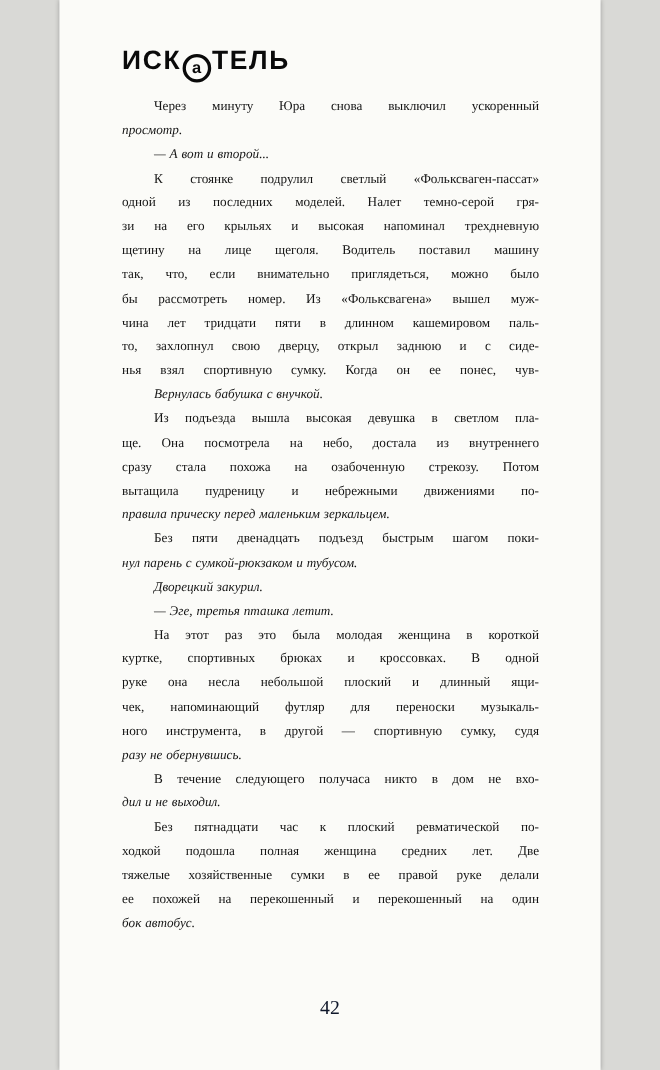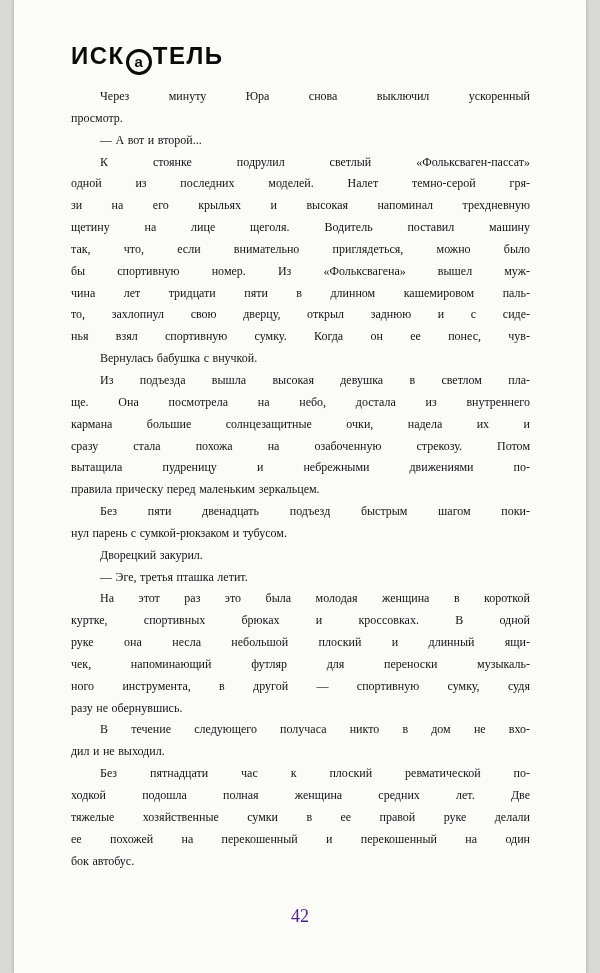--- a/index.html
+++ b/index.html
@@ -2,21 +2,21 @@
 <html lang="ru"><head>
 <meta charset="utf-8">
 <style>
   html, body {
     margin: 0;
     padding: 0;
     background: #d9d9d6;
   }
   .page {
     position: relative;
-    width: 572px;
+    width: 492px;
     height: 973px;
     margin: 0 auto;
     background: #fbfbf8;
     color: #141414;
     font-family: "Liberation Serif", "DejaVu Serif", serif;
     overflow: hidden;
     box-shadow: 0 0 4px rgba(0,0,0,.25);
   }
   .logo {
     position: absolute;
@@ -54,32 +54,33 @@
   }
   .paragraph { margin: 0; padding: 0; }
   .line {
     text-align: justify;
     text-align-last: justify;
     word-spacing: 0.5px;
   }
   .line.last {
     text-align: right;
     text-align-last: left;
+    font-style: italic;
   }
   .line.first {
     text-indent: 29px;
   }
   .page-number {
     position: absolute;
     bottom: 46px;
     left: 0;
     right: 0;
     text-align: center;
     font-size: 18px;
-    color: #4c1d95;
+    color: #0f172a;
   }
 </style>
 </head>
 <body>
 
 <div class="page">
 
   <div class="logo">
     <span>ИСК</span><span class="circle-a">а</span><span>ТЕЛЬ</span>
   </div>
@@ -91,32 +92,31 @@
       </div>
       <div class="paragraph">
         <div class="line first last">— А вот и второй...</div>
       </div>
       <div class="paragraph">
         <div class="line first">К стоянке подрулил светлый «Фольксваген-пассат»</div>
         <div class="line">одной из последних моделей. Налет темно-серой гря-</div>
         <div class="line">зи на его крыльях и высокая напоминал трехдневную</div>
         <div class="line">щетину на лице щеголя. Водитель поставил машину</div>
         <div class="line">так, что, если внимательно приглядеться, можно было</div>
-        <div class="line">бы спортивную номер. Из «Фольксвагена» вышел муж-</div>
+        <div class="line">бы рассмотреть номер. Из «Фольксвагена» вышел муж-</div>
         <div class="line">чина лет тридцати пяти в длинном кашемировом паль-</div>
         <div class="line">то, захлопнул свою дверцу, открыл заднюю и с сиде-</div>
         <div class="line">нья взял спортивную сумку. Когда он ее понес, чув-</div>
       </div>
       <div class="paragraph">
         <div class="line first last">Вернулась бабушка с внучкой.</div>
       </div>
       <div class="paragraph">
         <div class="line first">Из подъезда вышла высокая девушка в светлом пла-</div>
         <div class="line">ще. Она посмотрела на небо, достала из внутреннего</div>
-        <div class="line">кармана большие солнцезащитные очки, надела их и</div>
         <div class="line">сразу стала похожа на озабоченную стрекозу. Потом</div>
         <div class="line">вытащила пудреницу и небрежными движениями по-</div>
         <div class="line last">правила прическу перед маленьким зеркальцем.</div>
       </div>
       <div class="paragraph">
         <div class="line first">Без пяти двенадцать подъезд быстрым шагом поки-</div>
         <div class="line last">нул парень с сумкой-рюкзаком и тубусом.</div>
       </div>
       <div class="paragraph">
         <div class="line first last">Дворецкий закурил.</div>

